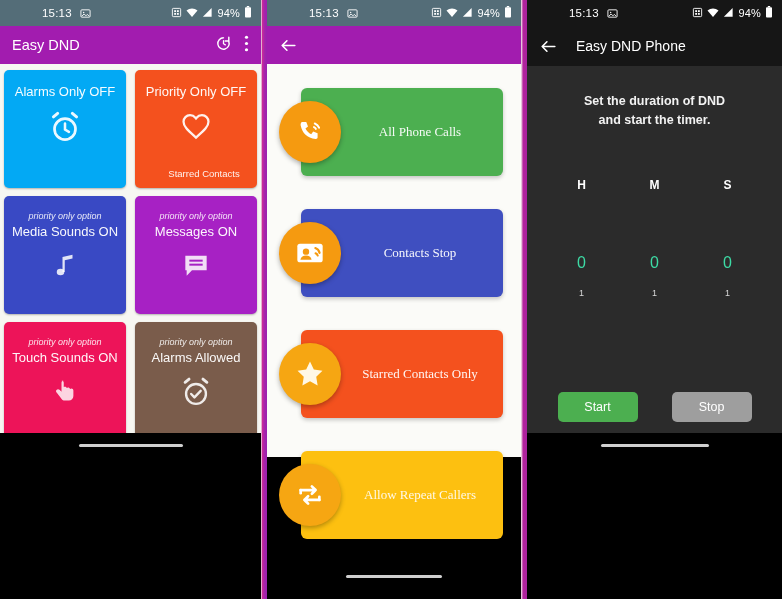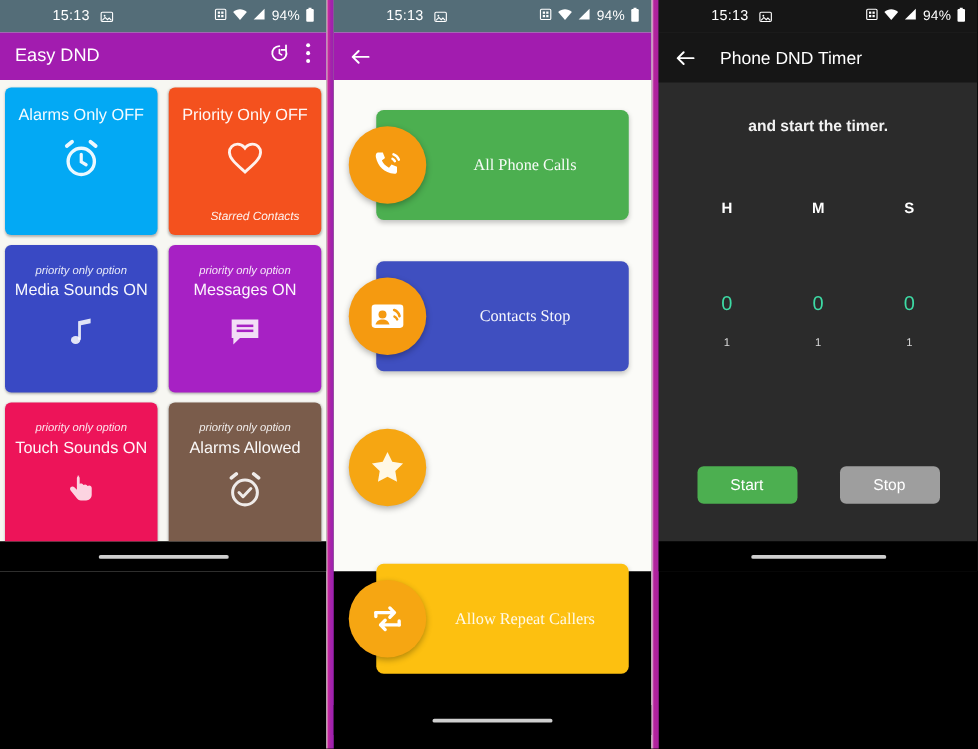--- a/index.html
+++ b/index.html
@@ -65,21 +65,21 @@
   .tile-sub-top {
     font-size: 9px; font-style: italic;
     color: rgba(255,255,255,.88);
     margin-bottom: 2px; line-height: 12px;
   }
   .tile-title { font-size: 13px; line-height: 16px; text-align: center; color: rgba(255,255,255,.96); }
   .tile-title.two { line-height: 18px; }
   .tile-icon { margin-top: 9px; display: flex; align-items: center; justify-content: center; }
   .tile-sub-bottom {
     position: absolute; bottom: 9px; left: 16px; right: 0;
-    text-align: center; font-size: 9.5px; font-style: italic;
+    text-align: center; font-size: 9.5px; 
     color: rgba(255,255,255,.92);
   }
 
   
   .cardwrap { flex: 1; padding: 16px 12px 0 12px; position: relative; font-family: Liberation Serif, serif; }
   .cardrow { position: relative; height: 104px; margin-bottom: 17px; display: flex; align-items: center; }
   .card {
     position: absolute; left: 22px; right: 6px; top: 8px; bottom: 8px;
     border-radius: 6px;
     box-shadow: 0 2px 4px rgba(0,0,0,.22);
@@ -340,20 +340,23 @@
               <rect x="2.5" y="5" width="19" height="14" rx="2" fill="#fff"></rect>
               <circle cx="9" cy="11" r="2.4" fill="#f59a10"></circle>
               <path d="M4.8 17c.4-2 2.1-3.1 4.2-3.1s3.8 1.1 4.2 3.1z" fill="#f59a10"></path>
               <path d="M16 8.3c1.6.6 2.8 2 3.2 3.6" fill="none" stroke="#f59a10" stroke-width="1.6" stroke-linecap="round"></path>
               <path d="M16.2 12.2c.7.3 1.3.9 1.6 1.7" fill="none" stroke="#f59a10" stroke-width="1.5" stroke-linecap="round"></path>
             </svg>
         </div>
       </div>
 
       <div class="cardrow">
+        <div class="card" style="background:#f4511e">
+          <span class="card-label">Starred Contacts Only</span>
+        </div>
         <div class="card-fab amber">
           <svg width="34" height="34" viewBox="0 0 24 24">
               <path d="M12 3.2l2.7 5.6 6.1.9-4.4 4.3 1 6.1-5.4-2.9-5.4 2.9 1-6.1L3.2 9.7l6.1-.9z" fill="#fff8e6"></path>
             </svg>
         </div>
       </div>
 
       <div class="cardrow">
         <div class="card" style="background:#fdc010">
           <span class="card-label" style="color:rgba(255,255,255,.9)">Allow Repeat Callers</span>
@@ -417,25 +420,26 @@
         </span>
       </span>
     </div>
 
     <div class="appbar dark">
       <span class="back-arrow">
         <svg width="19" height="19" viewBox="0 0 24 24">
             <path d="M20 12H4M10 6l-6 6 6 6" fill="none" stroke="#fff" stroke-width="2" stroke-linecap="round" stroke-linejoin="round"></path>
           </svg>
       </span>
-      <span class="appbar-title p3t">Phone DND Timer</span>
+      <span class="appbar-title p3t">Easy DND Phone</span>
     </div>
 
     <div class="timerbody">
       <div class="timer-instr">
+        <div>Set the duration of DND</div>
         <div>and start the timer.</div>
       </div>
 
       <div class="picker">
         <div class="pcol">
           <div class="phead">H</div>
           <div class="pval">0</div>
           <div class="pnext">1</div>
         </div>
         <div class="pcol">

